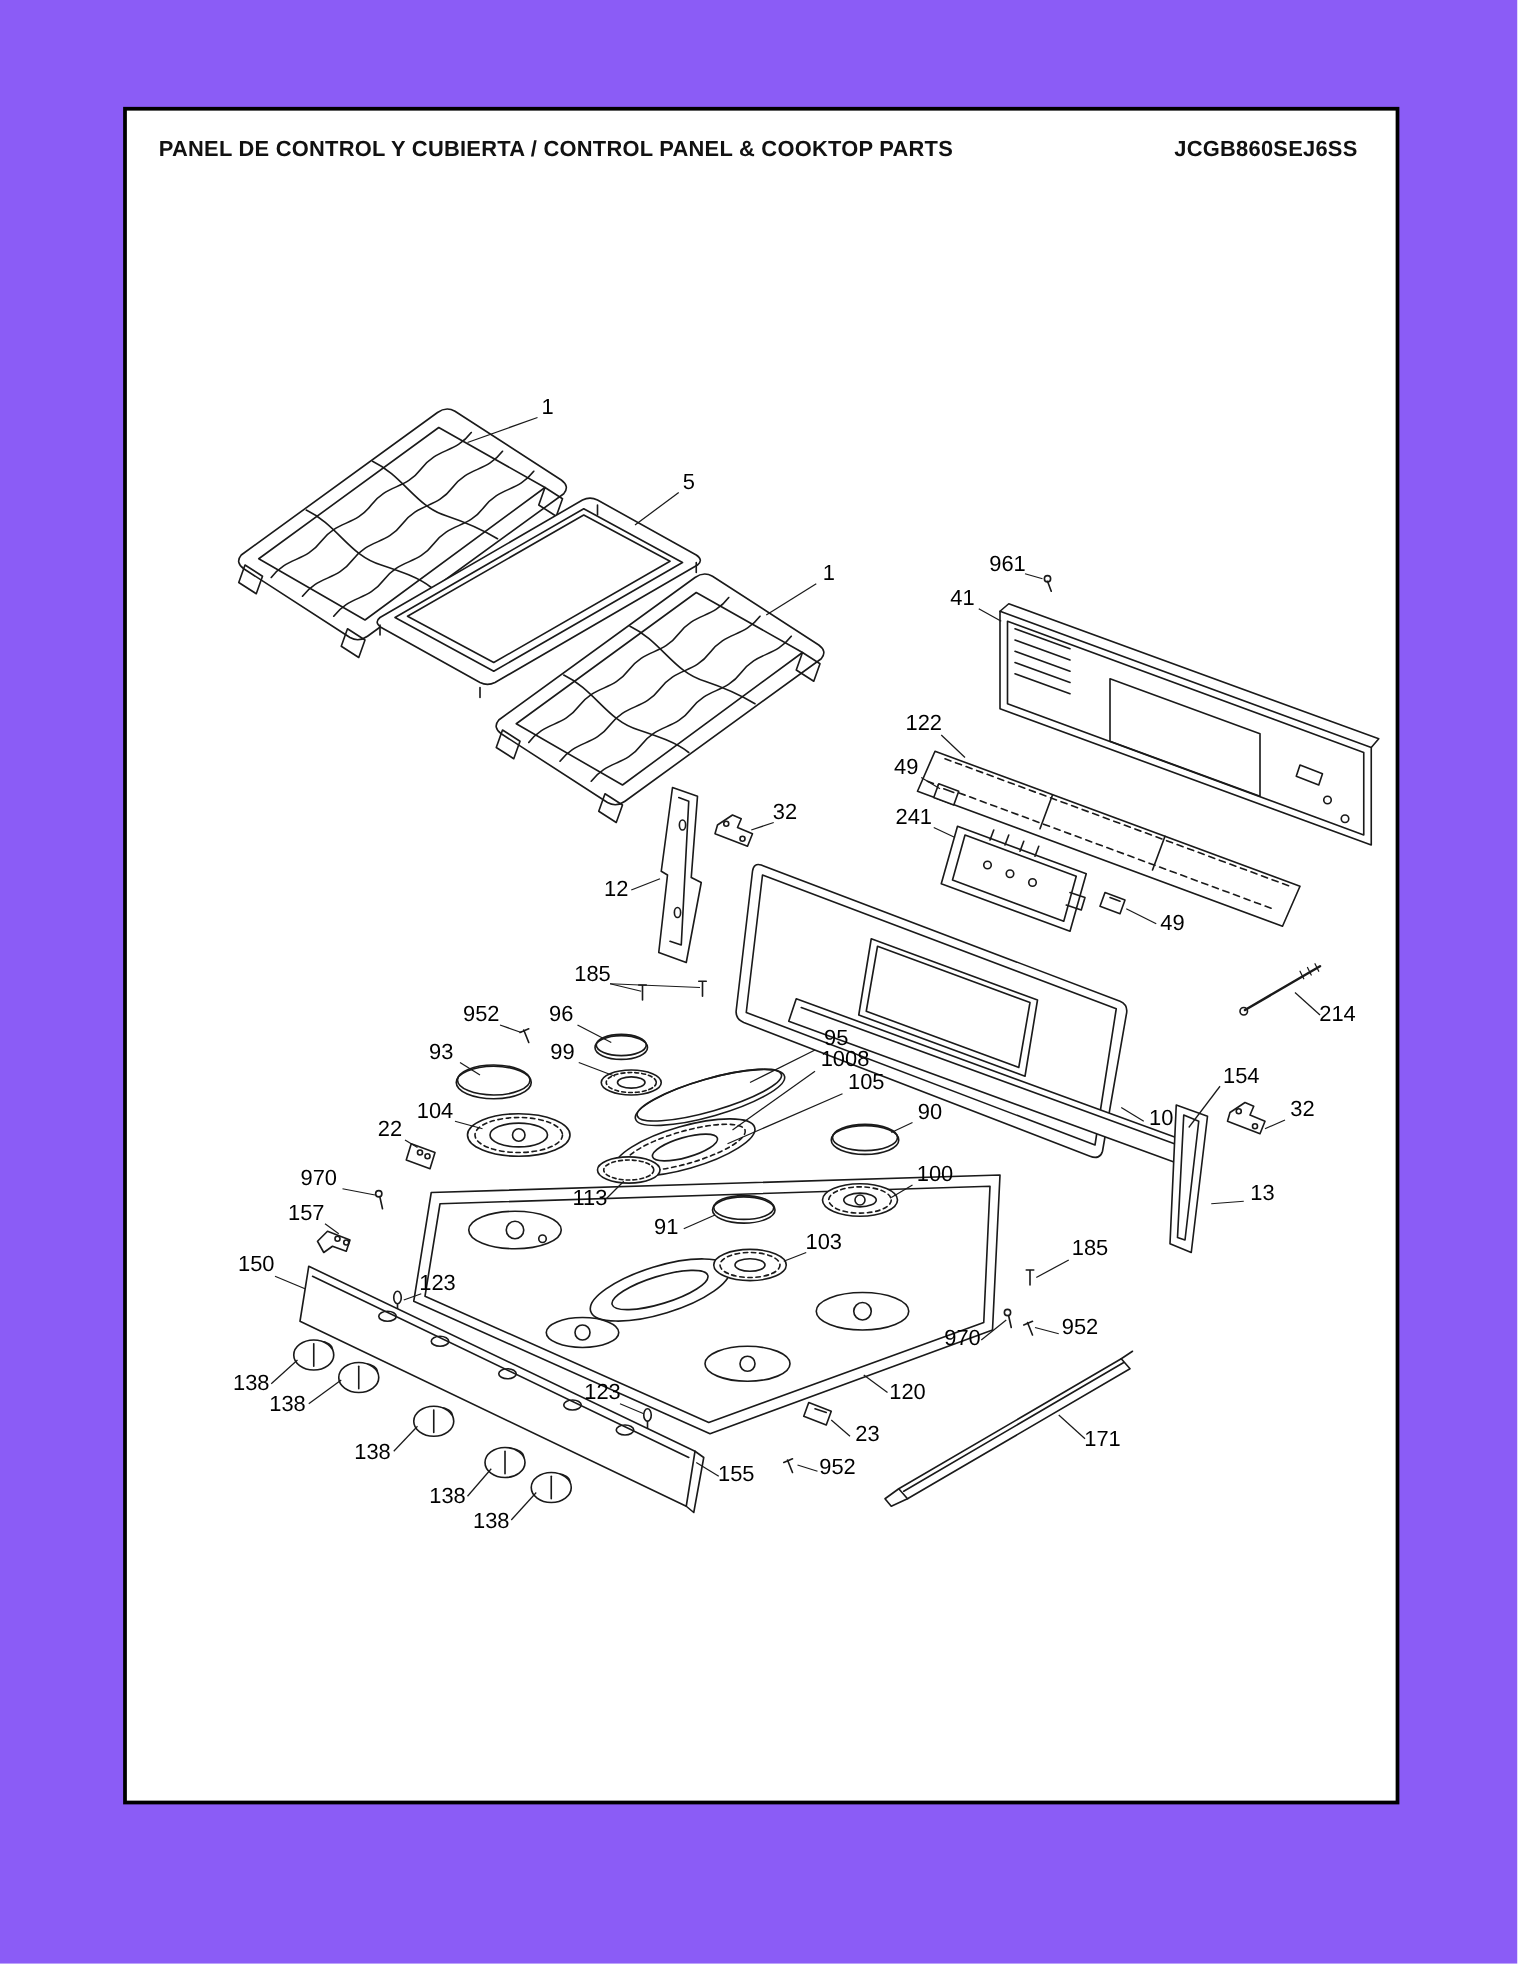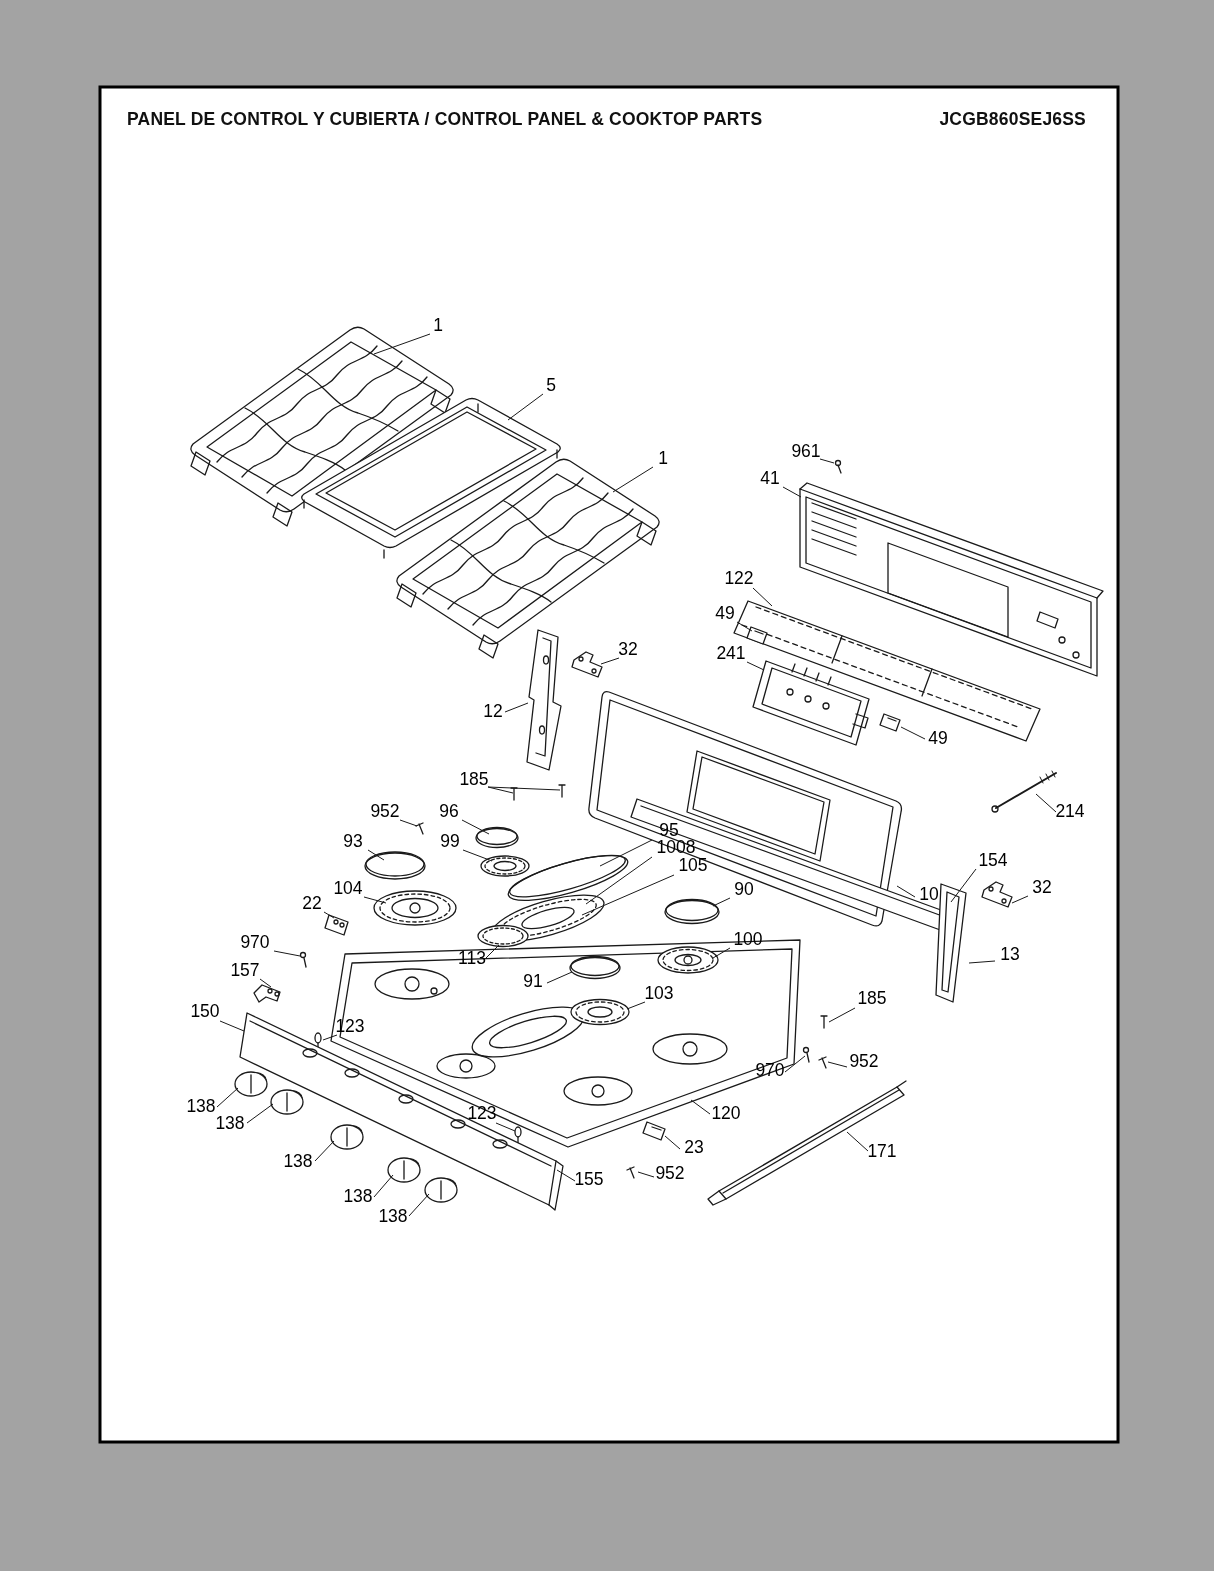--- a/index.html
+++ b/index.html
@@ -1,19 +1,19 @@
 <!DOCTYPE html>
 <html><head>
 <meta charset="utf-8">
 <style>
   html,body{margin:0;padding:0;background:#ffffff;}
   .page{
     position:relative;
     width:1214px;height:1571px;
-    background:#a3a3a3;
+    background:#8b5cf6;
     font-family:"Liberation Sans",sans-serif;
     overflow:hidden;
   }
   svg{display:block;}
   .doc-title{
     font-family:"Liberation Sans",sans-serif;
     font-size:17.5px;font-weight:bold;fill:#111;letter-spacing:.2px;
   }
   .part-label{
     font-family:"Liberation Sans",sans-serif;

